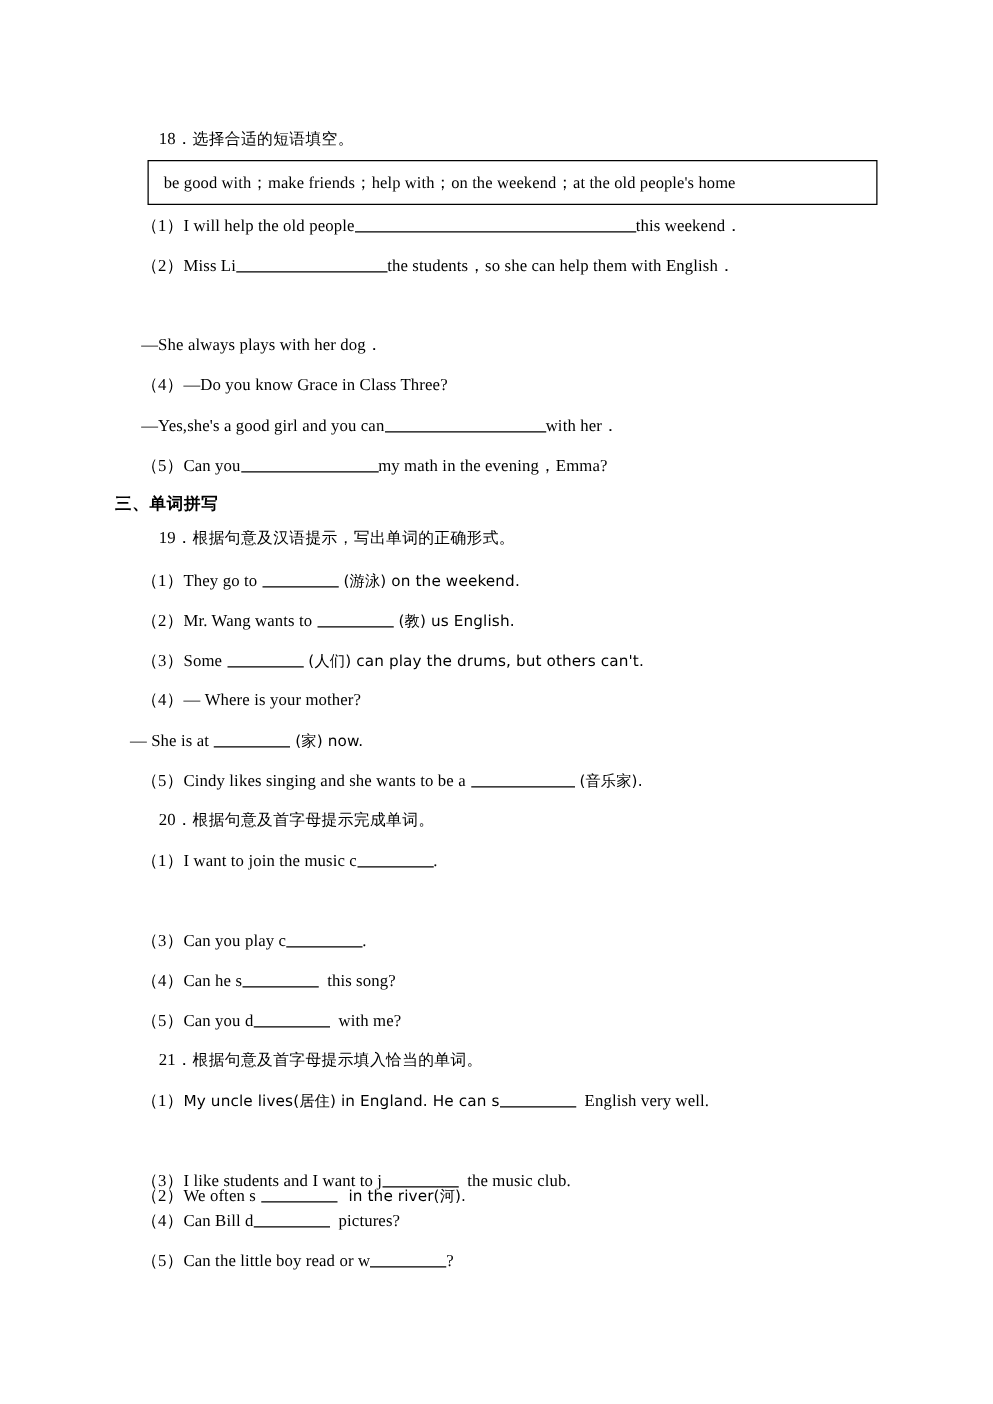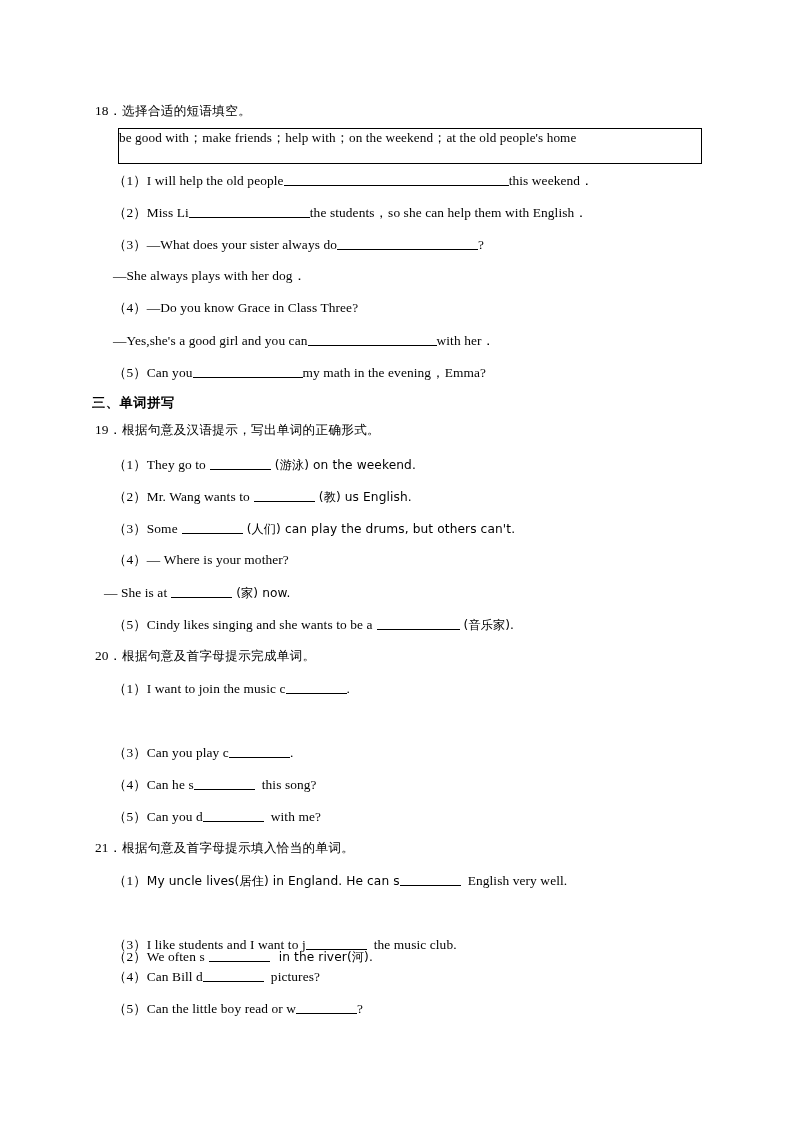--- a/index.html
+++ b/index.html
@@ -25,20 +25,21 @@
   
   .row {
     position: absolute;
     white-space: nowrap;
     font-size: 13.4px;
     line-height: 16px;
     letter-spacing: 0.1px;
   }
   .qnum {
     font-size: 13.4px;
+    margin-left: 32px;
   }
   .cn {
     font-family: "DejaVu Sans", "Liberation Sans", sans-serif;
     font-size: 12.6px;
     letter-spacing: 0.3px;
   }
   .cn-inline {
     font-family: "DejaVu Sans", "Liberation Sans", sans-serif;
     font-size: 12.2px;
   }
@@ -50,20 +51,22 @@
     letter-spacing: 0.6px;
     white-space: nowrap;
   }
 
   
   .phrase-box {
     position: absolute;
     border: 1.4px solid #000;
     box-sizing: border-box;
     display: flex;
+    align-items: center;
+    padding-left: 12px;
   }
   .phrase-box .phrase-text {
     font-size: 13.2px;
     white-space: nowrap;
     letter-spacing: 0.1px;
   }
 
   
   .blank {
     display: inline-block;
@@ -95,23 +98,20 @@
   </div>
 
   <div class="row" style="left:113px; top:172px;">
     <span>（1）</span><span>I will help the old people</span><span class="blank" style="width:225px;"></span><span>this weekend．</span>
   </div>
 
   <div class="row" style="left:113px; top:204px;">
     <span>（2）</span><span>Miss Li</span><span class="blank" style="width:121px;"></span><span>the students，so she can help them with English．</span>
   </div>
 
-  <div class="row" style="left:113px; top:236px;">
-    <span>（3）</span><span>—What does your sister always do</span><span class="blank" style="width:141px;"></span><span>?</span>
-  </div>
 
   <div class="row" style="left:113px; top:268px;">
     <span>—She always plays with her dog．</span>
   </div>
 
   <div class="row" style="left:113px; top:300px;">
     <span>（4）</span><span>—Do you know Grace in Class Three?</span>
   </div>
 
   <div class="row" style="left:113px; top:332px;">

